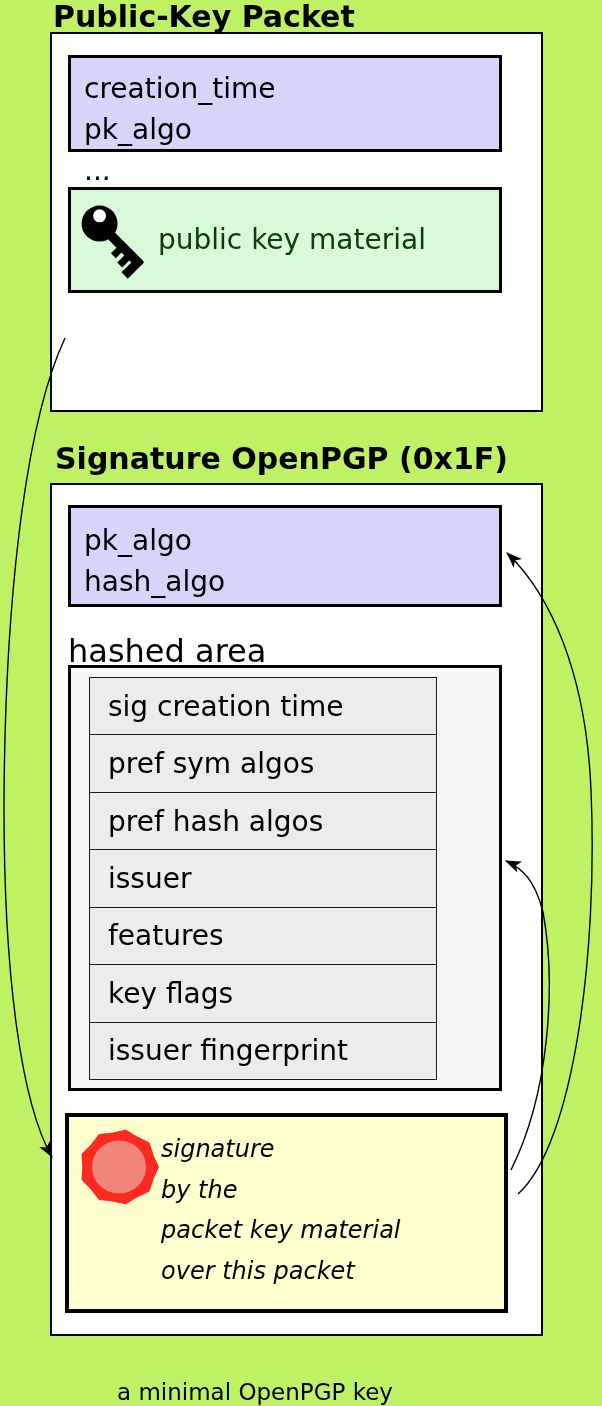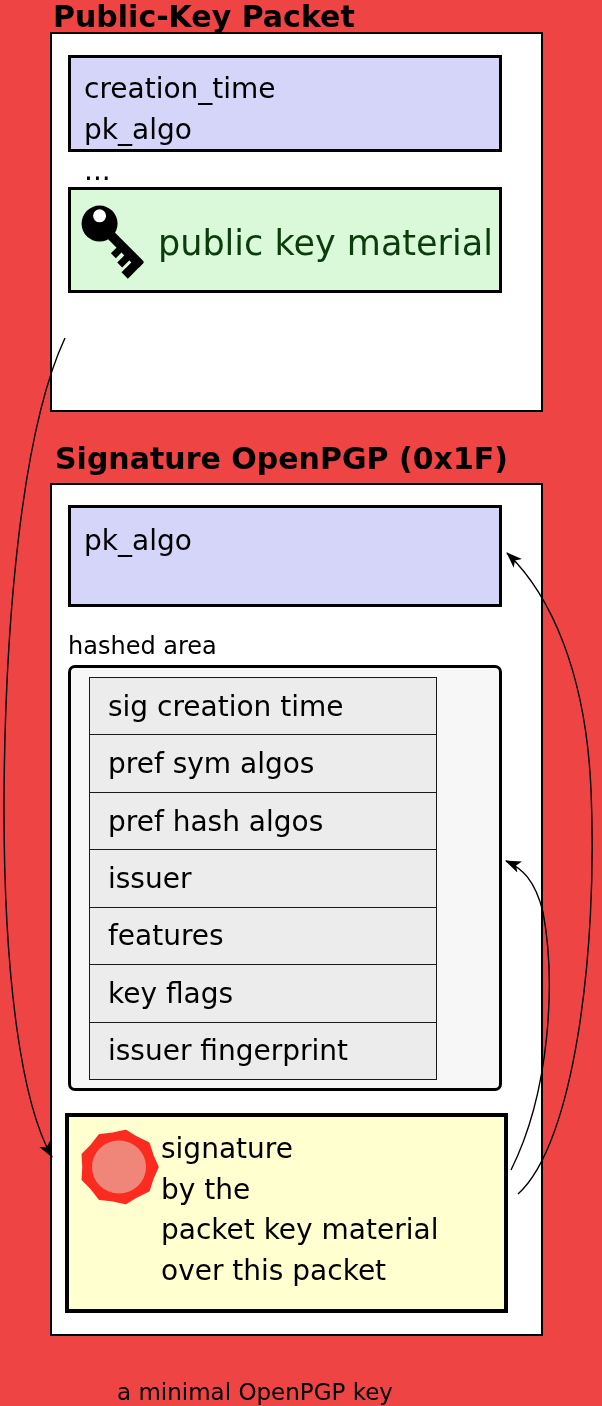--- a/index.html
+++ b/index.html
@@ -1,35 +1,35 @@
 <!DOCTYPE html>
 <html style="--purple: #d5d5fa; --green: #d9f9d9; --green_text: #0c3c0c; --gray_panel: #f7f7f7; --gray_row: #ececec; --yellow: #ffffd0; --seal_ring: #fb2b20; --seal_fill: #f0867a; --line: #000000;"><head>
 <meta charset="utf-8">
 <style>
   html,body{margin:0;padding:0;background:#fff;}
   *{box-sizing:border-box;}
   #canvas{
-    position:relative;width:602px;height:1406px;background:#ef4444;
+    position:relative;width:602px;height:1406px;background:#bef264;
     font-family:"DejaVu Sans","Liberation Sans",sans-serif;color:#000;overflow:hidden;
   }
   .abs{position:absolute;}
   .pkt-title{font-weight:bold;font-size:30px;line-height:34px;white-space:nowrap;}
   .outer-box{border:2.5px solid #000;background:#fff;}
   .hdr-box{background:var(--purple,#d5d5fa);border:3px solid #000;font-size:28px;}
   .hdr-line{padding-left:13px;line-height:41px;white-space:nowrap;}
   .material-box{background:var(--green,#d9f9d9);border:3px solid #000;}
-  .material-label{color:var(--green_text,#0c3c0c);font-size:35px;white-space:nowrap;}
-  .hashed-label{font-size:24px;white-space:nowrap;text-align:right;}
+  .material-label{color:var(--green_text,#0c3c0c);font-size:28px;white-space:nowrap;}
+  .hashed-label{font-size:32px;white-space:nowrap;text-align:right;}
   .hashed-box{background:var(--gray_panel,#f7f7f7);border:3px solid #000;}
   .subpkt-rows{display:flex;flex-direction:column;border:1.5px solid #1a1a1a;}
   .subpkt-row{flex:1;background:var(--gray_row,#ececec);display:flex;align-items:center;
     padding-left:18px;font-size:28px;white-space:nowrap;border-top:1.5px solid #1a1a1a;}
   .subpkt-row:first-child{border-top:none;}
   .sig-box{background:var(--yellow,#ffffd0);border:4.5px solid #000;}
-  .sig-lines{font-size:28px;line-height:40.5px;white-space:nowrap;}
+  .sig-lines{font-size:24px;line-height:40.5px;white-space:nowrap;font-style:italic;}
   .caption{width:510px;text-align:center;font-size:23px;}
   svg.overlay{pointer-events:none;}
 </style>
 </head>
 <body>
 
 <div id="canvas">
 
   <div class="abs pkt-title" style="left:53px;top:0px;">Public-Key Packet</div>
 
@@ -54,25 +54,26 @@
     </svg>
     <div class="abs material-label" style="left:87px;top:33px;">public key material</div>
   </div>
 
   <div class="abs pkt-title" style="left:55px;top:442px;">Signature OpenPGP (0x1F)</div>
 
   <div class="abs outer-box" style="left:50px;top:483px;width:493px;height:853px;"></div>
 
   <div class="abs hdr-box" style="left:68px;top:505px;width:434px;height:102px;padding-top:12px;">
     <div class="hdr-line">pk_algo</div>
+    <div class="hdr-line">hash_algo</div>
   </div>
 
   <div class="abs hashed-label" style="left:68px;top:632px;">hashed area</div>
 
-  <div class="abs hashed-box" style="left:68px;top:665px;width:434px;height:426px;border-radius:7px;">
+  <div class="abs hashed-box" style="left:68px;top:665px;width:434px;height:426px;">
     <div class="abs subpkt-rows" style="left:18px;top:9px;width:348px;height:403px;">
       <div class="subpkt-row">sig creation time</div>
       <div class="subpkt-row">pref sym algos</div>
       <div class="subpkt-row">pref hash algos</div>
       <div class="subpkt-row">issuer</div>
       <div class="subpkt-row">features</div>
       <div class="subpkt-row">key flags</div>
       <div class="subpkt-row">issuer fingerprint</div>
     </div>
   </div>

